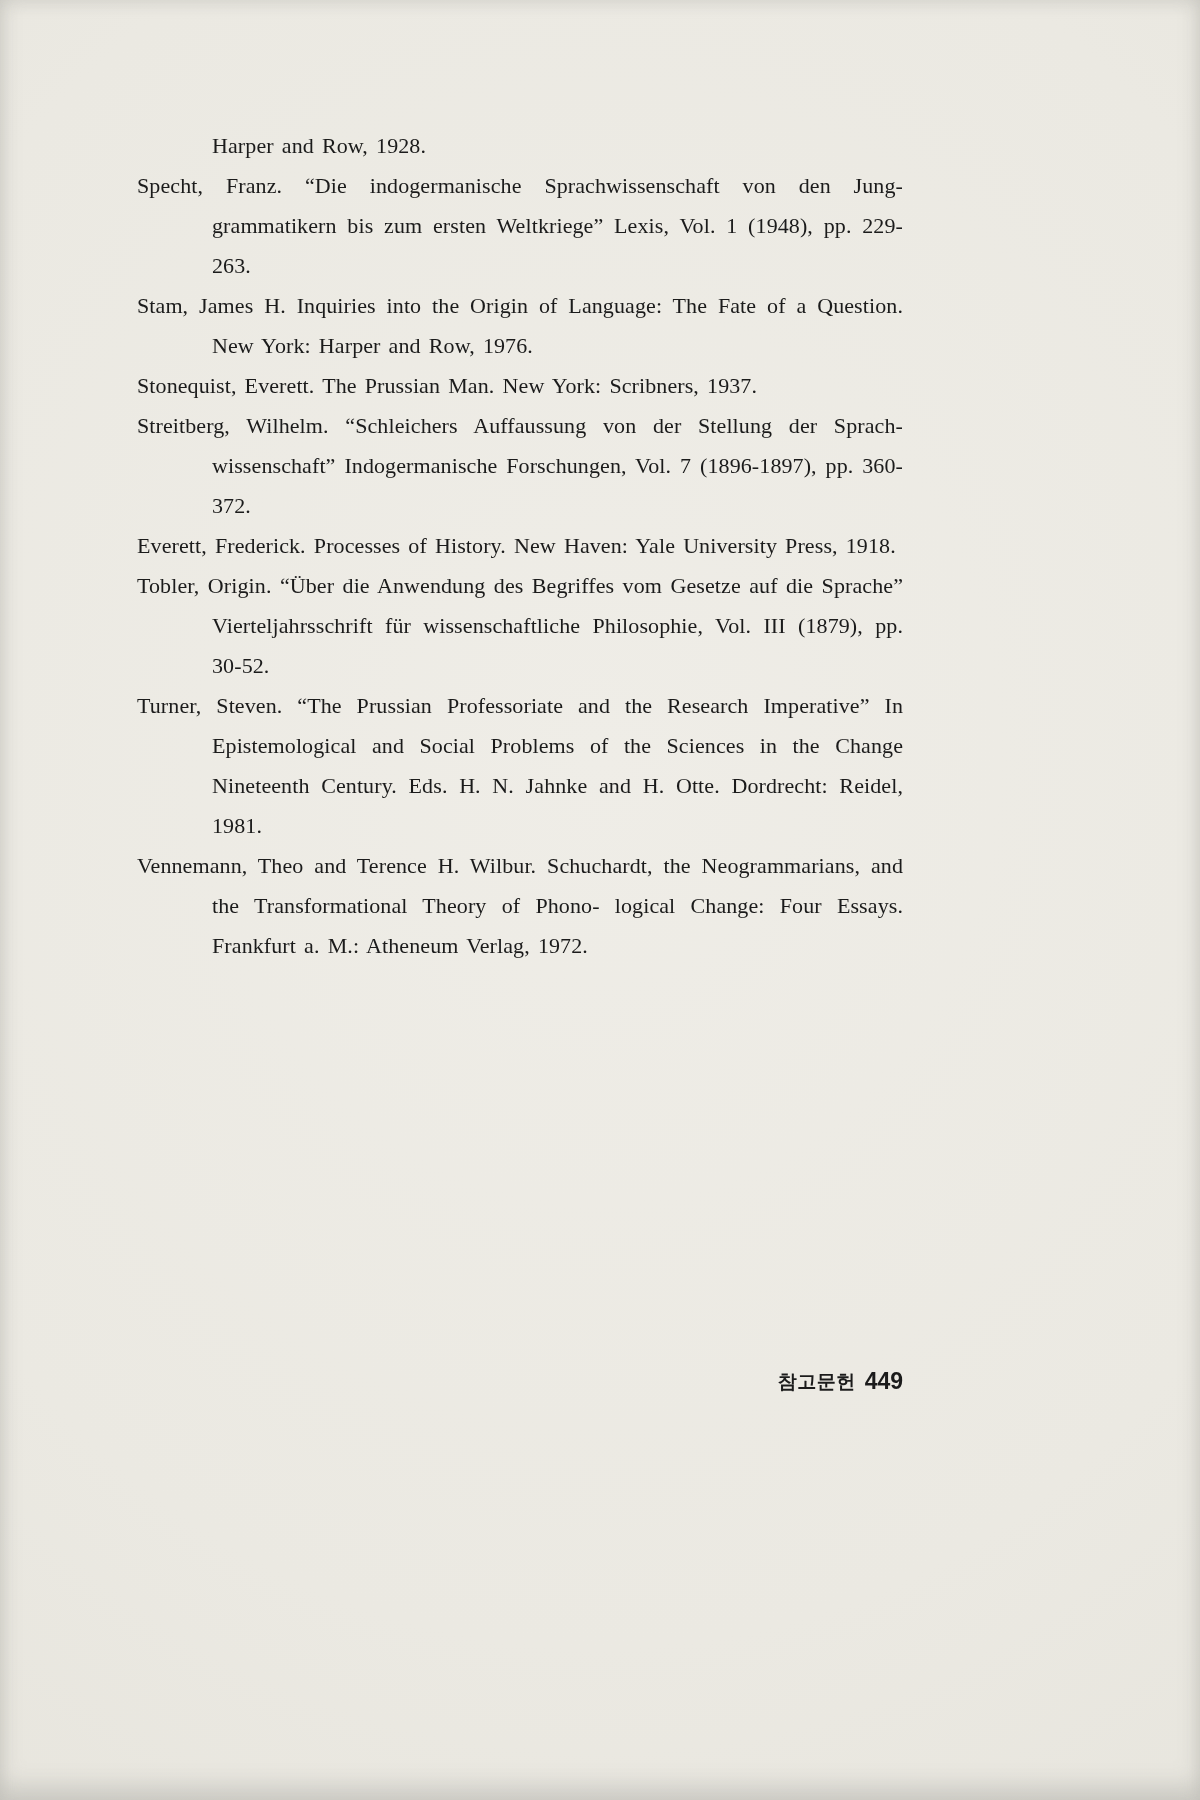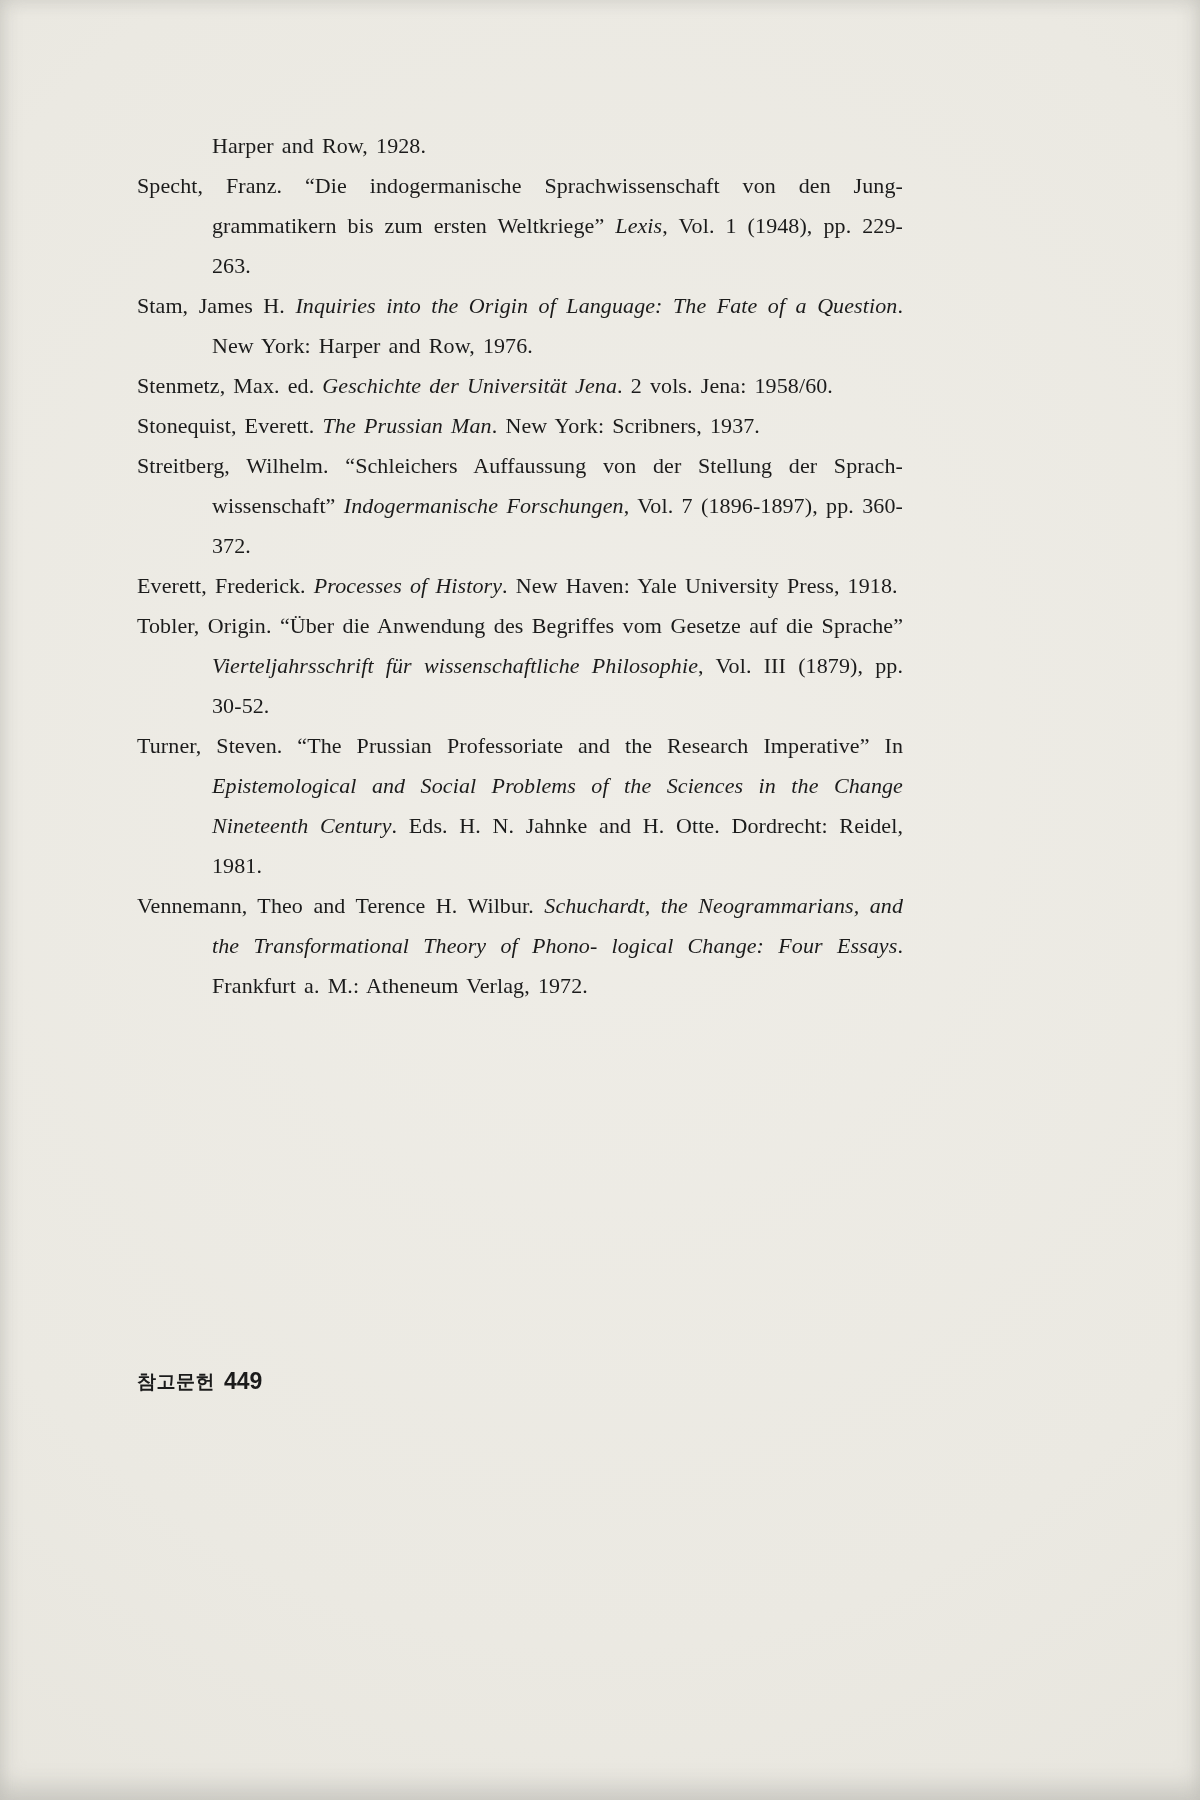--- a/index.html
+++ b/index.html
@@ -35,28 +35,27 @@
     text-align: justify;
     font-size: 22px;
     line-height: 40px;
     word-spacing: 2.5px;
     letter-spacing: 0.1px;
   }
   .entry.continuation {
     text-indent: 0;
   }
   .ital {
-    font-style: italic;
   }
   .footer {
     position: absolute;
     left: 137px;
     top: 1368px;
     width: 766px;
-    text-align: left;
+    text-align: right;
   }
   .footer-label {
     font-family: "Liberation Sans", "DejaVu Sans", sans-serif;
     font-size: 19px;
     font-weight: 700;
     letter-spacing: 0.5px;
     vertical-align: 1px;
   }
   .footer-page {
     font-family: "Liberation Sans", "DejaVu Sans", sans-serif;
@@ -68,21 +67,20 @@
 </head>
 <body>
 
 <div class="page">
 
   <div class="content">
 
   <p class="entry continuation"><span>Harper and Row, 1928.</span></p>
       <p class="entry"><span>Specht, Franz. “Die indogermanische Sprachwissenschaft von den Jung-grammatikern bis zum ersten Weltkriege” </span><span class="ital">Lexis</span><span>, Vol. 1 (1948), pp. 229-263.</span></p>
       <p class="entry"><span>Stam, James H. </span><span class="ital">Inquiries into the Origin of Language: The Fate of a Question</span><span>. New York: Harper and Row, 1976.</span></p>
-      <p class="entry"><span>Stenmetz, Max. ed. </span><span class="ital">Geschichte der Universität Jena</span><span>. 2 vols. Jena: 1958/60.</span></p>
       <p class="entry"><span>Stonequist, Everett. </span><span class="ital">The Prussian Man</span><span>. New York: Scribners, 1937.</span></p>
       <p class="entry"><span>Streitberg, Wilhelm. “Schleichers Auffaussung von der Stellung der Sprach- wissenschaft” </span><span class="ital">Indogermanische Forschungen</span><span>, Vol. 7 (1896-1897), pp. 360-372.</span></p>
       <p class="entry"><span>Everett, Frederick. </span><span class="ital">Processes of History</span><span>. New Haven: Yale University Press, 1918.</span></p>
       <p class="entry"><span>Tobler, Origin. “Über die Anwendung des Begriffes vom Gesetze auf die Sprache” </span><span class="ital">Vierteljahrsschrift für wissenschaftliche Philosophie</span><span>, Vol. III (1879), pp. 30-52.</span></p>
       <p class="entry"><span>Turner, Steven. “The Prussian Professoriate and the Research Imperative” In </span><span class="ital">Epistemological and Social Problems of the Sciences in the Change Nineteenth Century</span><span>. Eds. H. N. Jahnke and H. Otte. Dordrecht: Reidel, 1981.</span></p>
       <p class="entry"><span>Vennemann, Theo and Terence H. Wilbur. </span><span class="ital">Schuchardt, the Neogrammarians, and the Transformational Theory of Phono- logical Change: Four Essays</span><span>. Frankfurt a. M.: Atheneum Verlag, 1972.</span></p>
     </div>
 
   <div class="footer">
     <span class="footer-label">참고문헌</span><span class="footer-page">449</span>

